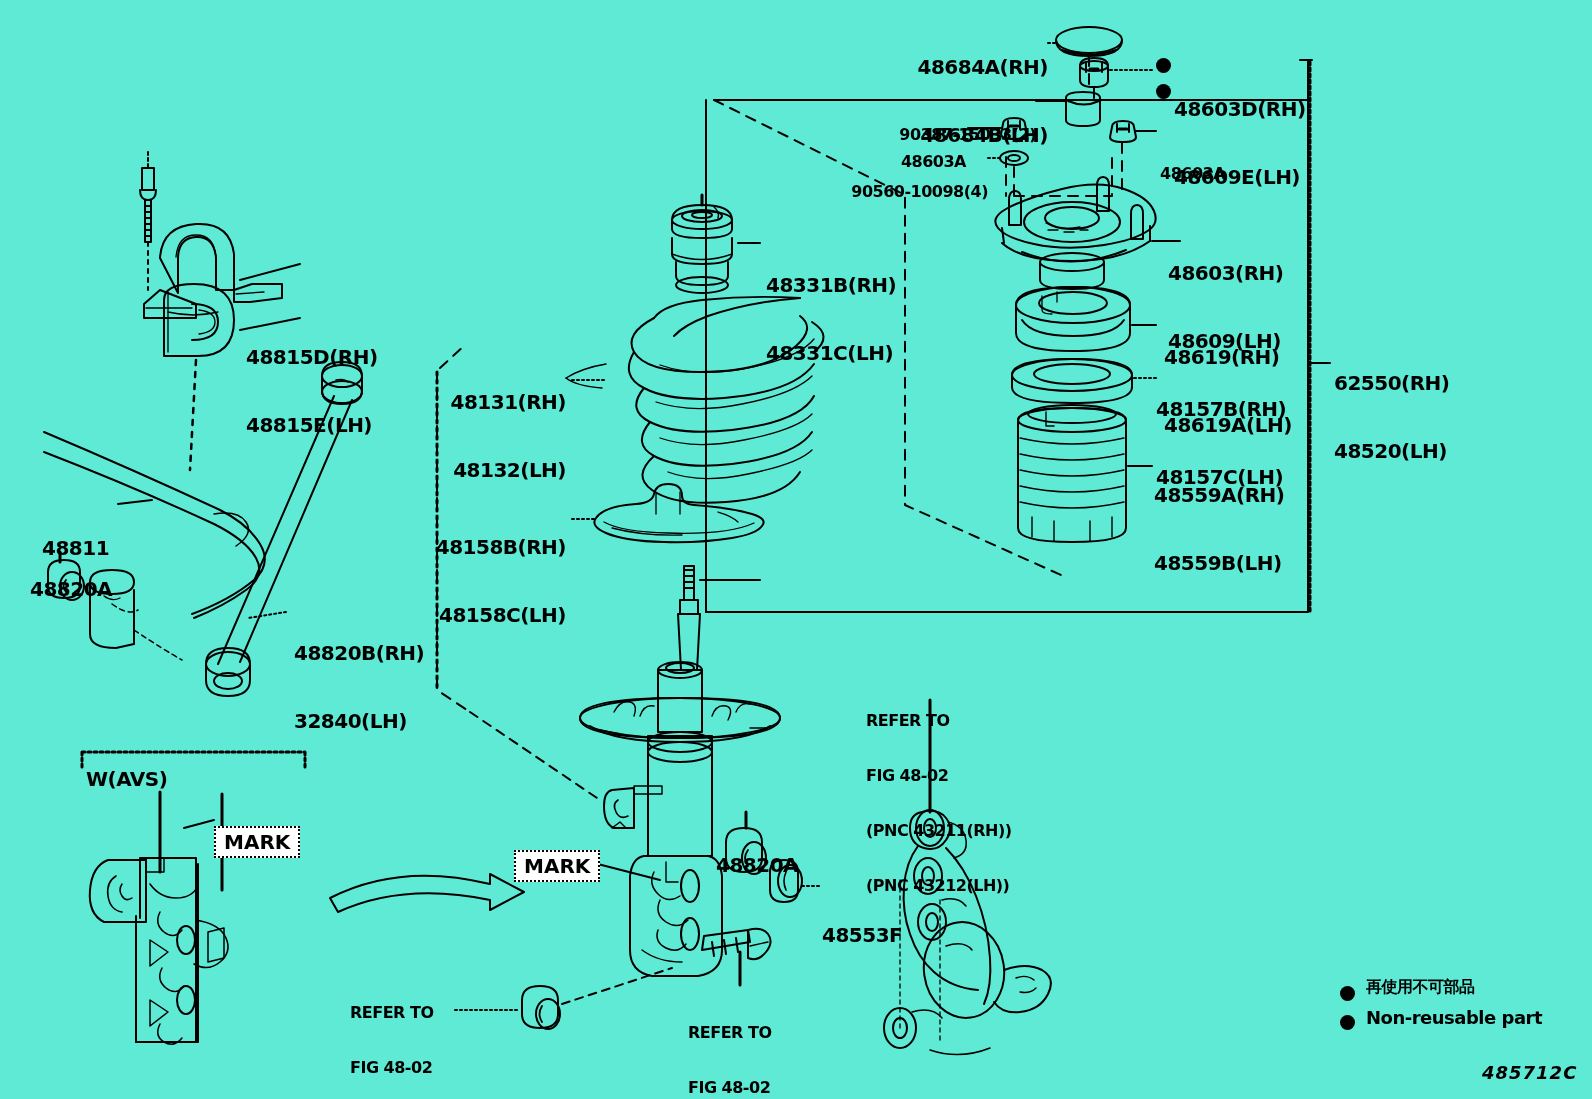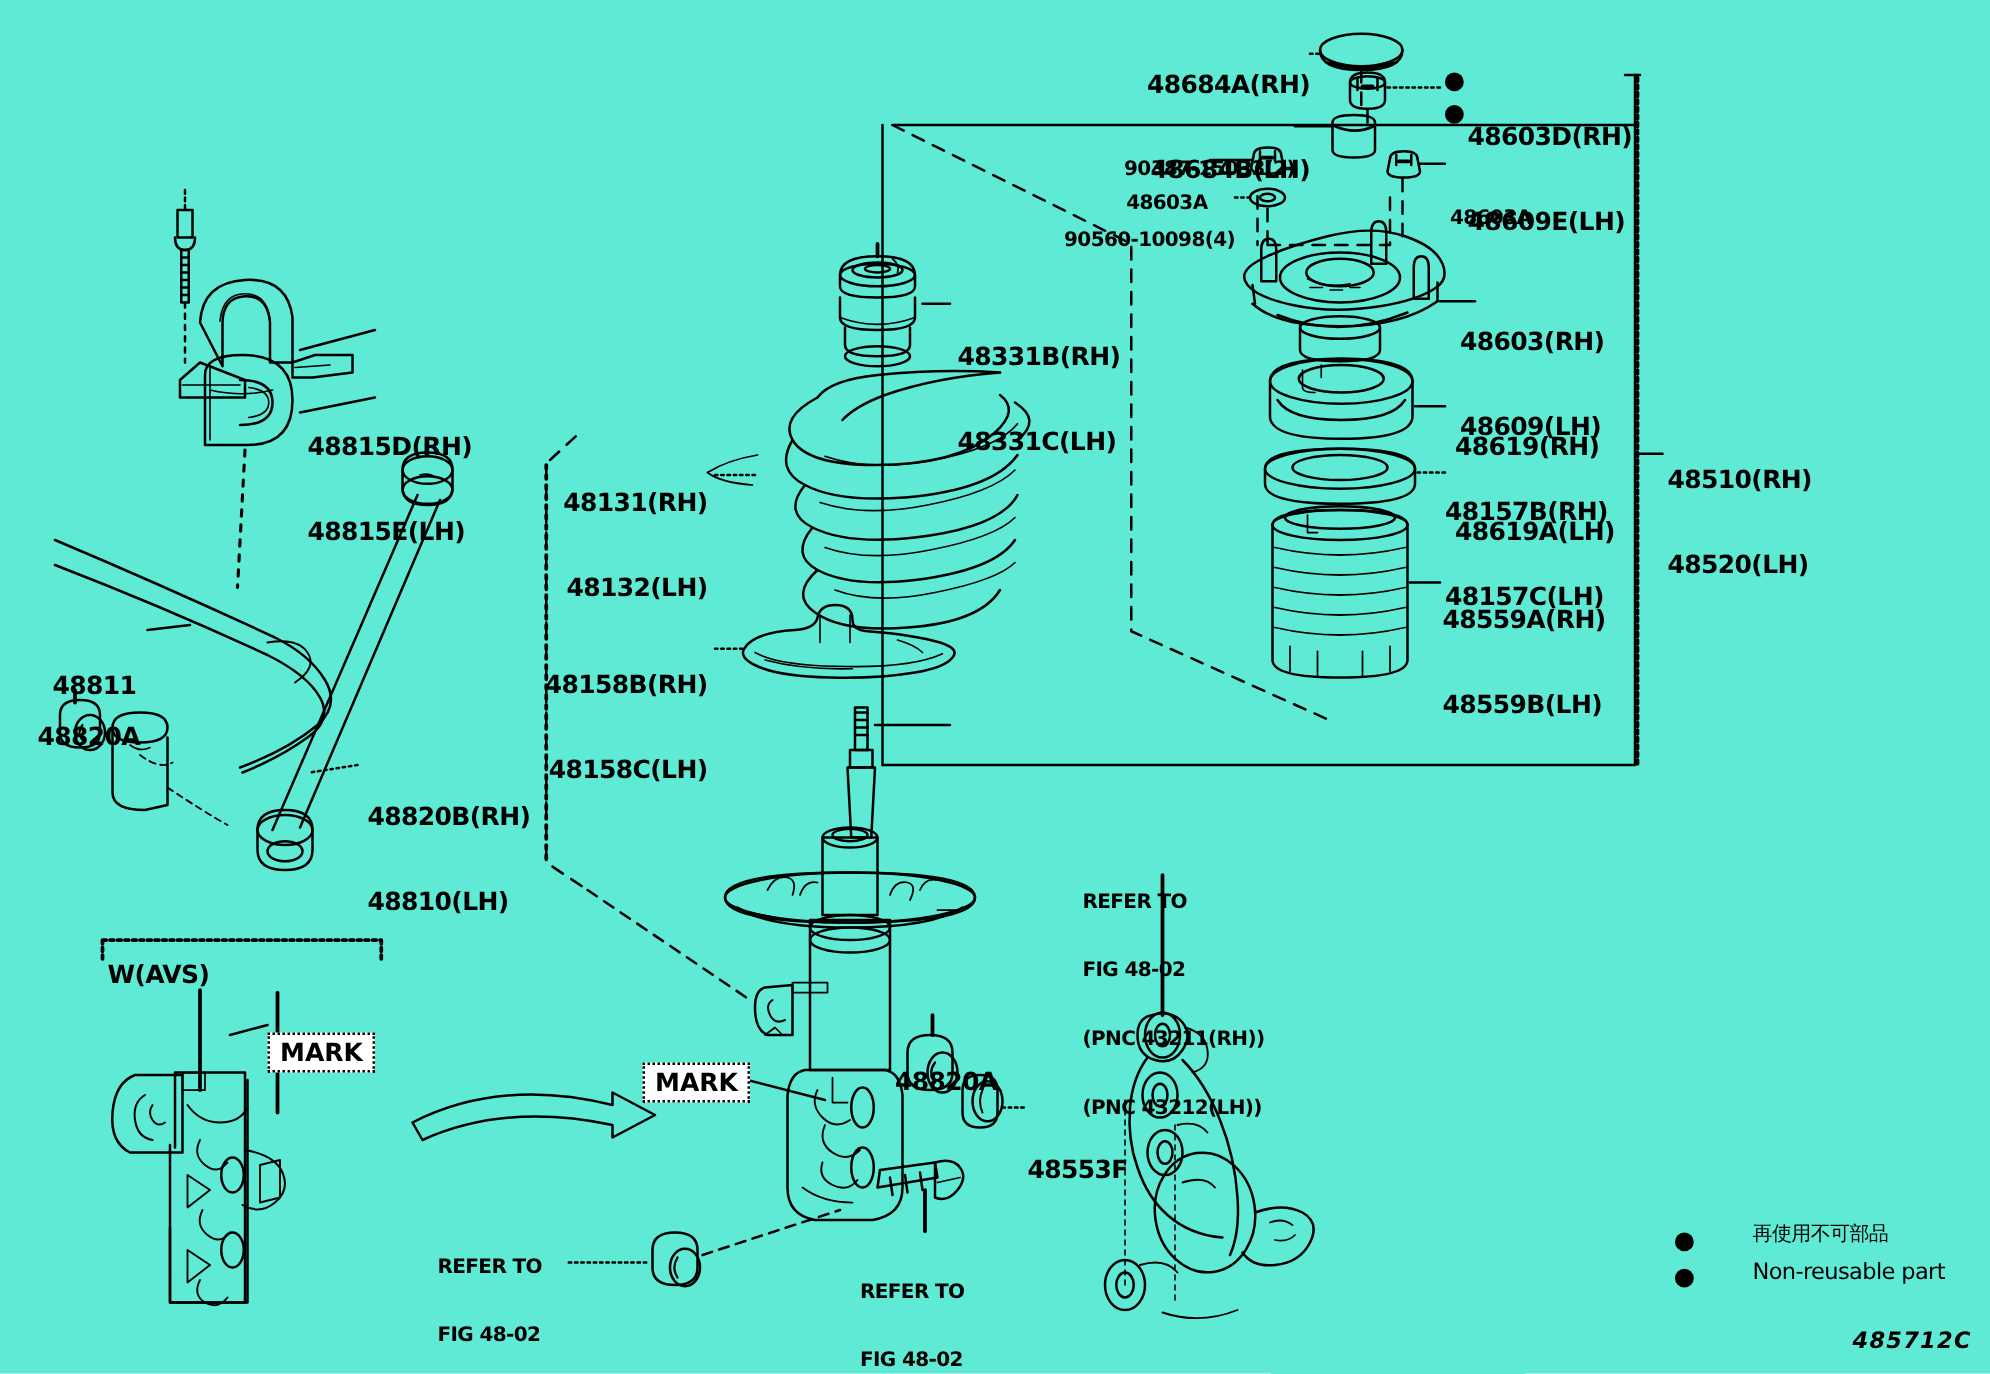--- a/index.html
+++ b/index.html
@@ -9,21 +9,21 @@
        white-space:pre;line-height:1.14;letter-spacing:-0.5px;}
   .lbl.s20{font-size:20px;}
   .lbl.s19{font-size:16px;}
   .lbl.s18{font-size:18px;}
   .lbl.rt{text-align:right;}
   .bullet{position:absolute;width:15px;height:15px;border-radius:50%;background:#000;}
   svg{position:absolute;left:0;top:0;}
   .markbox{position:absolute;border:2px dotted #000;padding:2px 8px;font-weight:bold;
            font-size:20px;font-family:"DejaVu Sans",sans-serif;background:#fff;letter-spacing:0px;}
   .codeid{position:absolute;font-family:"DejaVu Sans",sans-serif;font-weight:bold;font-size:18px;letter-spacing:1px;font-style:italic;}
-  .legrow{position:absolute;font-weight:normal;font-family:"DejaVu Sans",sans-serif;margin-left:36px;}
+  .legrow{position:absolute;font-weight:bold;font-family:"DejaVu Sans",sans-serif;}
 </style>
 </head>
 <body>
 
 <div id="sheet">
 
   <svg width="1592" height="1099" viewBox="0 0 1592 1099">
     <g fill="none" stroke="#000" stroke-width="2" stroke-linecap="round" stroke-linejoin="round">
 
       <g>
@@ -416,21 +416,21 @@
     <div>48157B(RH)</div>
     <div>48157C(LH)</div>
   </div>
 
   <div class="lbl s20" style="left:1154px;top:438px;">
     <div>48559A(RH)</div>
     <div>48559B(LH)</div>
   </div>
 
   <div class="lbl s20" style="left:1334px;top:326px;">
-    <div>48510(RH)</div>
+    <div>62550(RH)</div>
     <div>48520(LH)</div>
   </div>
 
   <div class="lbl s20" style="left:766px;top:228px;">
     <div>48331B(RH)</div>
     <div>48331C(LH)</div>
   </div>
 
   <div class="lbl s20 rt" style="left:420px;top:345px;width:146px;">
     <div>48131(RH)</div>
@@ -452,21 +452,21 @@
   <div class="lbl s20" style="left:42px;top:491px;">
     <div>48811</div>
   </div>
 
   <div class="lbl s20" style="left:30px;top:532px;">
     <div>48820A</div>
   </div>
 
   <div class="lbl s20" style="left:294px;top:596px;">
     <div>48820B(RH)</div>
-    <div>48810(LH)</div>
+    <div>32840(LH)</div>
   </div>
 
   <div class="lbl s20" style="left:716px;top:808px;">
     <div>48820A</div>
   </div>
 
   <div class="lbl s20" style="left:822px;top:878px;">
     <div>48553F</div>
   </div>
 

